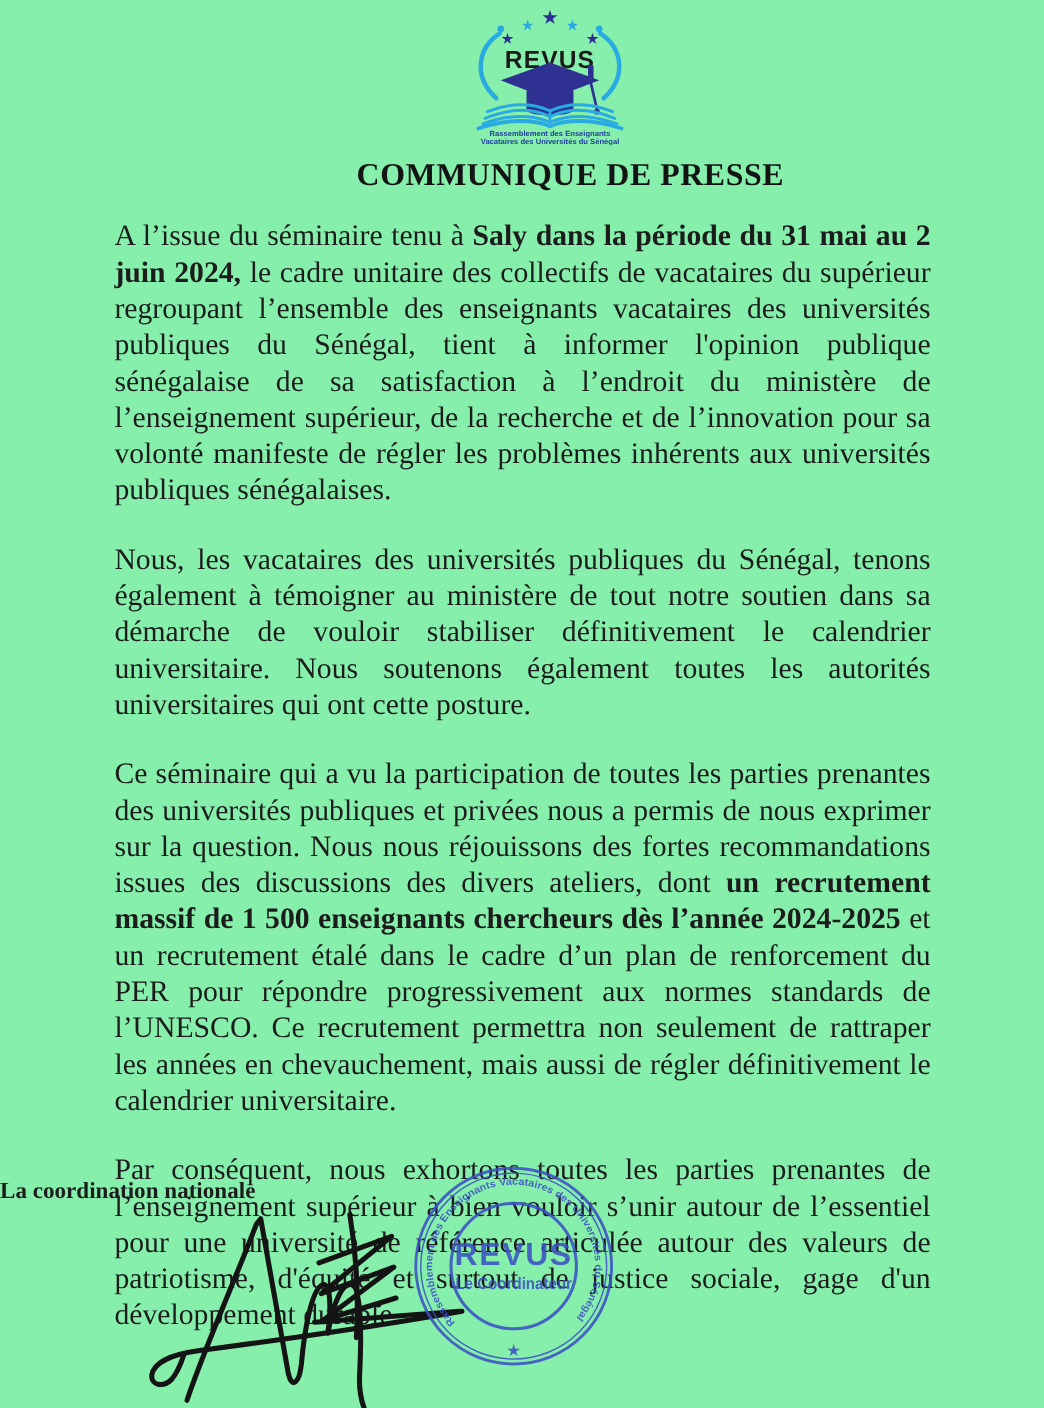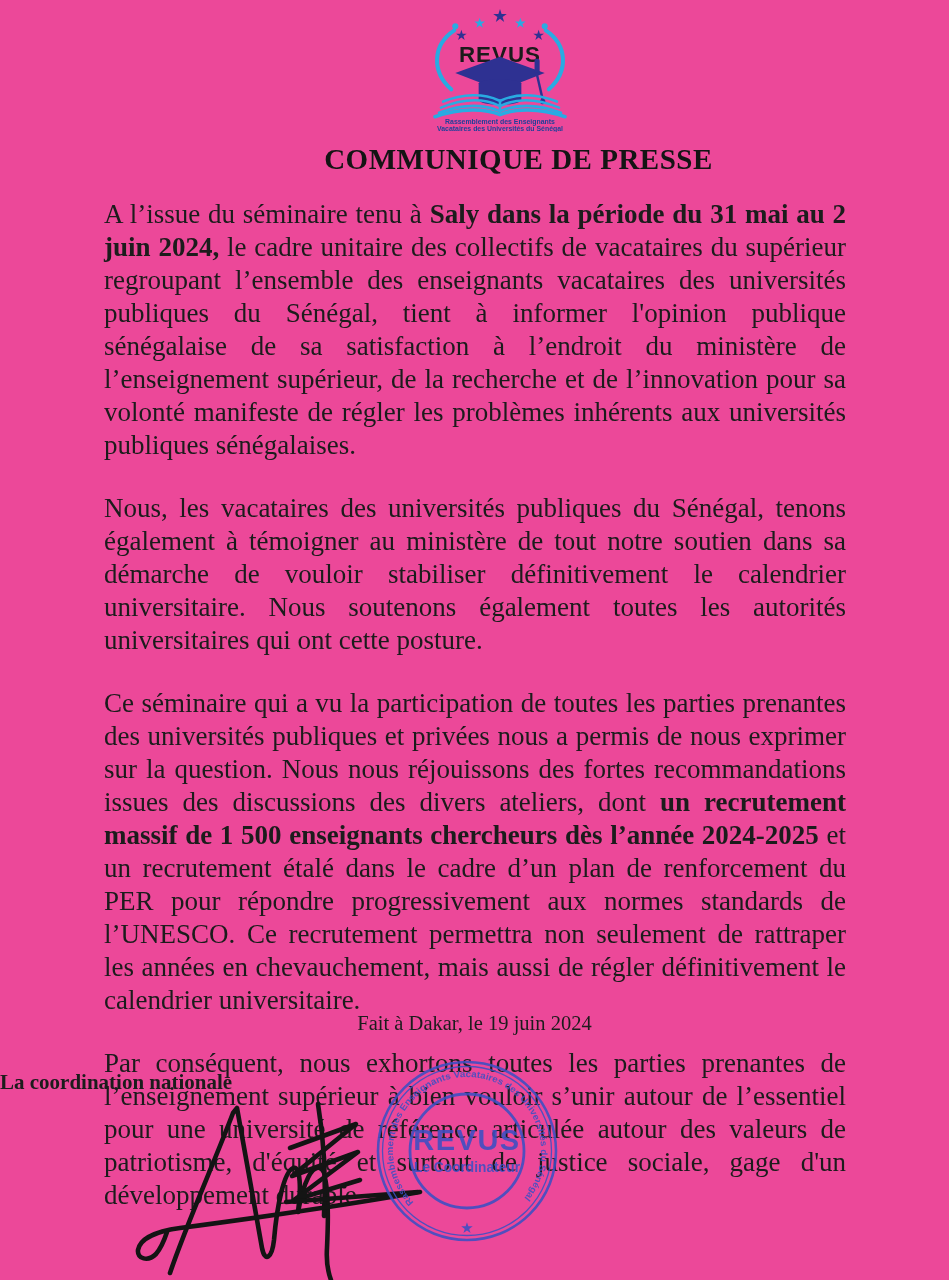--- a/index.html
+++ b/index.html
@@ -1,20 +1,20 @@
 <!DOCTYPE html>
 <html><head>
 <meta charset="utf-8">
 <style>
   html, body { margin: 0; padding: 0; background: #ffffff; }
   .page {
     position: relative;
     width: 949px;
     height: 1280px;
-    background: #ec4899;
+    background: #86efac;
     overflow: hidden;
     font-family: "Liberation Serif", serif;
     color: #1c1c1c;
   }
 
   
   .logo-wrap {
     position: absolute;
     left: 420px; top: 8px;
     width: 160px; height: 124px;
@@ -134,21 +134,20 @@
 
   <h1 class="doc-title">COMMUNIQUE DE PRESSE</h1>
 
   <div class="doc-body" id="doc-body">
       <p><span>A l’issue du séminaire tenu à </span><b>Saly dans la période du 31 mai au 2 juin 2024,</b><span> le cadre unitaire des collectifs de vacataires du supérieur regroupant l’ensemble des enseignants vacataires des universités publiques du Sénégal, tient à informer l'opinion publique sénégalaise de sa satisfaction à l’endroit du ministère de l’enseignement supérieur, de la recherche et de l’innovation pour sa volonté manifeste de régler les problèmes inhérents aux universités publiques sénégalaises.</span></p>
       <p><span>Nous, les vacataires des universités publiques du Sénégal, tenons également à témoigner au ministère de tout notre soutien dans sa démarche de vouloir stabiliser définitivement le calendrier universitaire. Nous soutenons également toutes les autorités universitaires qui ont cette posture.</span></p>
       <p><span>Ce séminaire qui a vu la participation de toutes les parties prenantes des universités publiques et privées nous a permis de nous exprimer sur la question. Nous nous réjouissons des fortes recommandations issues des discussions des divers ateliers, dont </span><b>un recrutement massif de 1 500 enseignants chercheurs dès l’année 2024-2025</b><span> et un recrutement étalé dans le cadre d’un plan de renforcement du PER pour répondre progressivement aux normes standards de l’UNESCO. Ce recrutement permettra non seulement de rattraper les années en chevauchement, mais aussi de régler définitivement le calendrier universitaire.</span></p>
       <p><span>Par conséquent, nous exhortons toutes les parties prenantes de l’enseignement supérieur à bien vouloir s’unir autour de l’essentiel pour une université de référence articulée autour des valeurs de patriotisme, d'équité et surtout de justice sociale, gage d'un développement durable.</span></p>
     </div>
 
-  <div class="dateline">Fait à Dakar, le 19 juin 2024</div>
   <div class="signoff">La coordination nationale</div>
 
   <svg class="signature-svg" viewBox="110 1095 330 185">
     <g stroke="#141414" stroke-width="4.6" fill="none" stroke-linecap="round" stroke-linejoin="round">
 
       <path d="M 170 1273 C 185 1228 216 1158 233 1113 L 237 1108 L 262 1248 C 265 1263 272 1258 274 1240 C 277 1205 284 1172 293 1168 C 301 1165 301 1191 298 1212 C 304 1180 312 1166 320 1168 C 328 1171 329 1205 327 1248 C 326 1263 328 1272 331 1280"></path>
 
       <circle cx="344" cy="1186" r="2.6" fill="#141414" stroke="none"></circle>
 
       <path d="M 318 1104 C 324 1140 326 1180 324 1216"></path>

